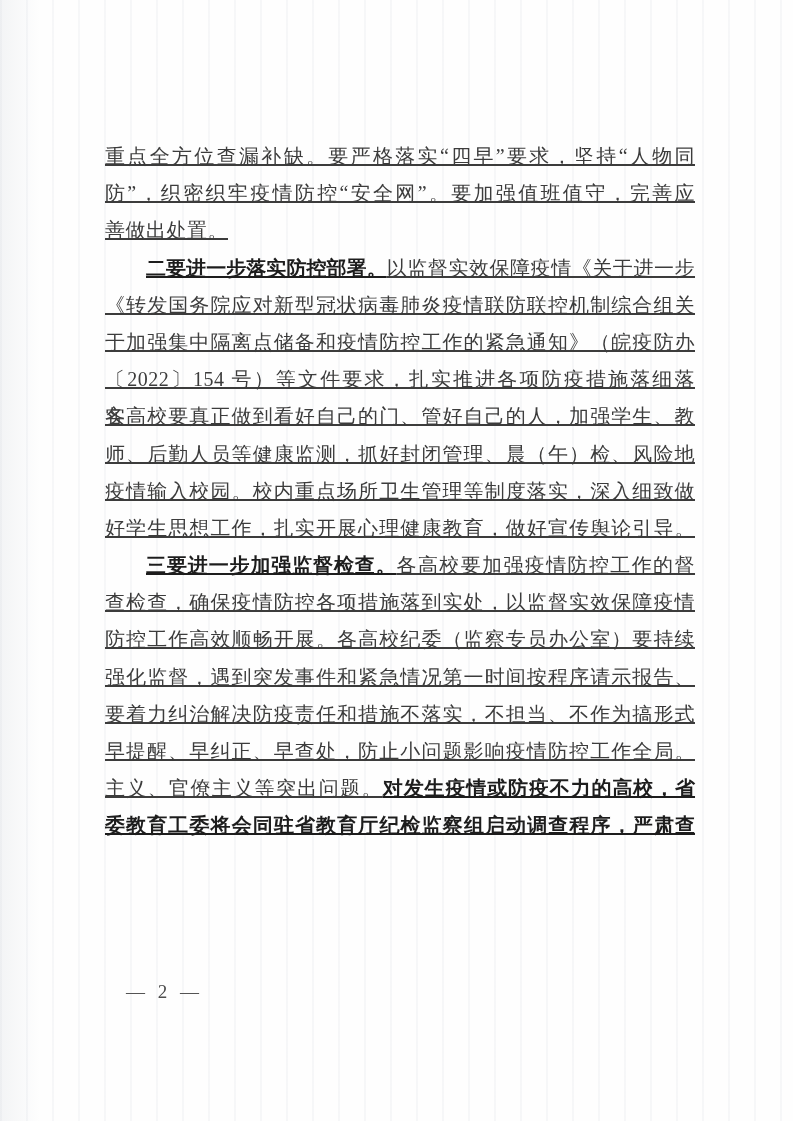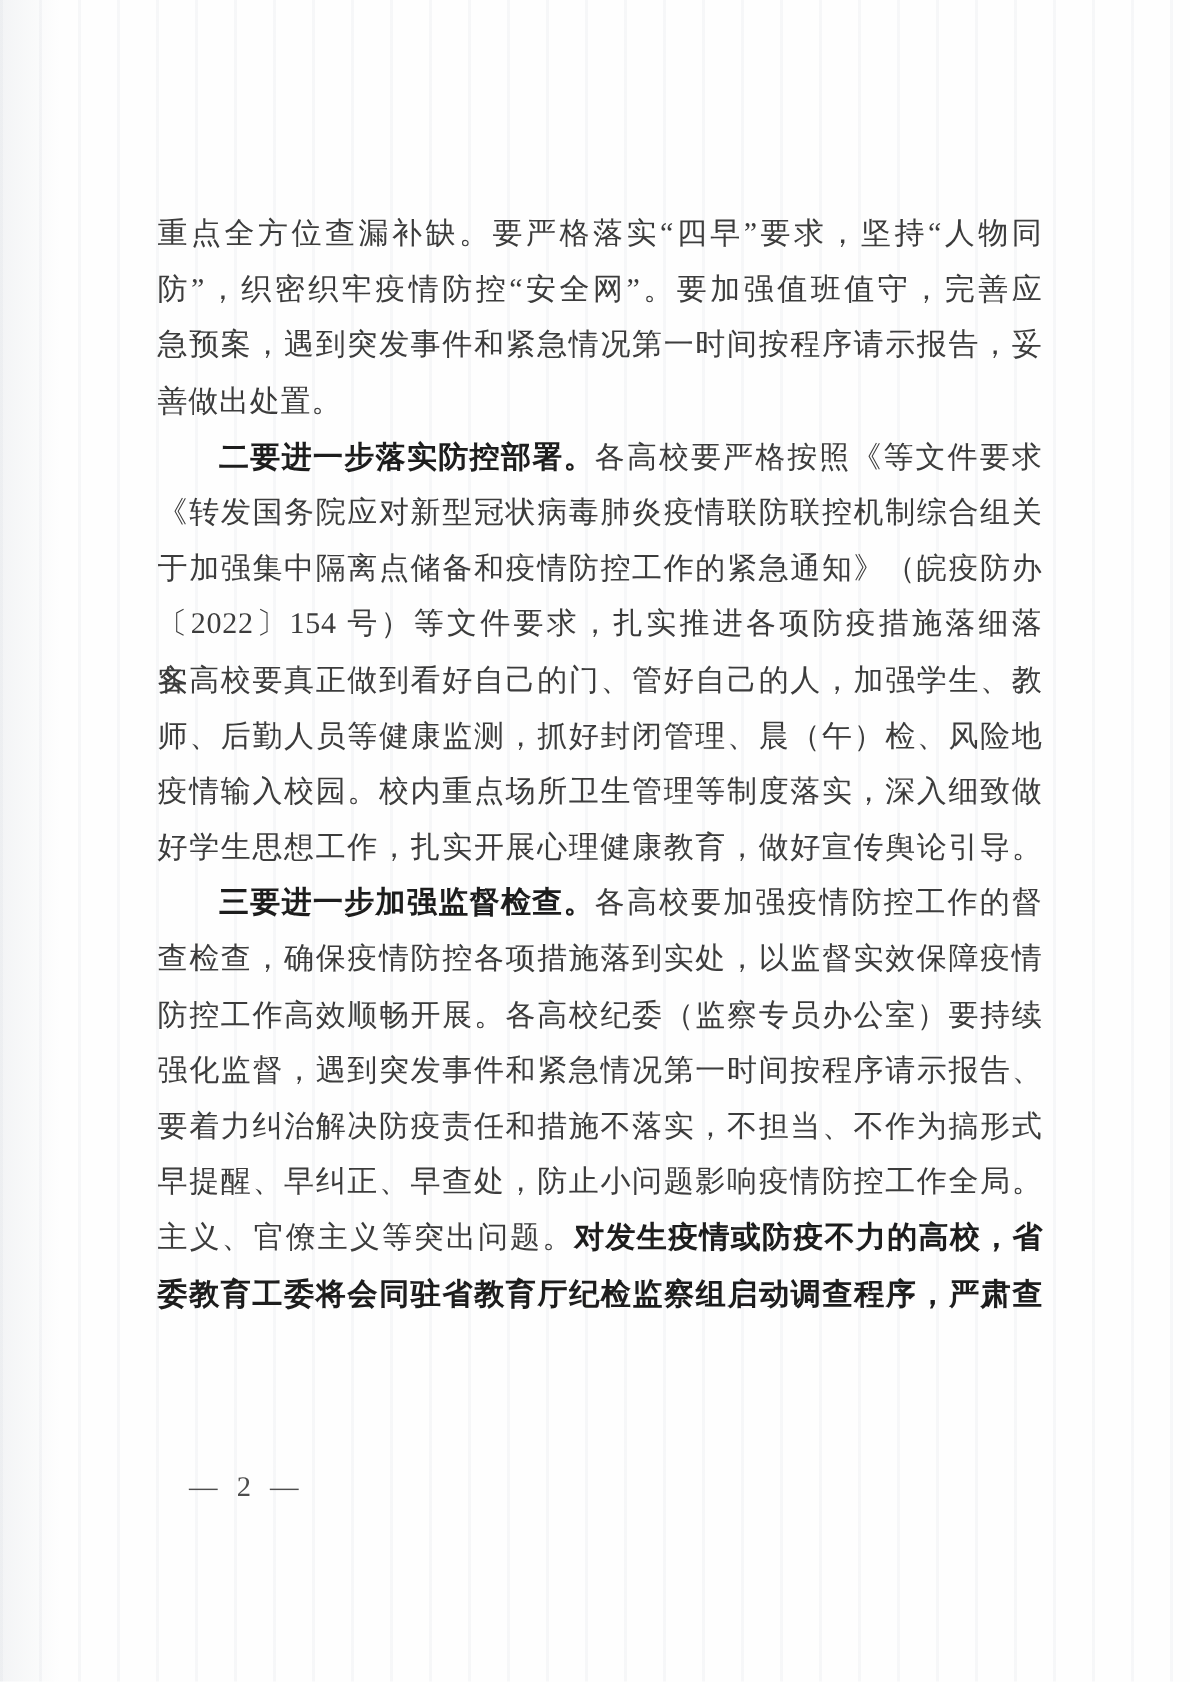--- a/index.html
+++ b/index.html
@@ -46,20 +46,21 @@
     height: 37.2px;
   }
   .line.flush-left {
     text-align-last: left;
   }
   .line.indent {
     text-indent: 41px;
   }
   .seg {
     font-weight: 400;
+    text-decoration: underline;
   }
   .seg.bold {
     font-weight: 700;
     font-family: "Liberation Sans", "DejaVu Sans", sans-serif;
     color: #1d1d1d;
     letter-spacing: 0;
   }
   .page-number {
     position: absolute;
     left: 126px;
@@ -71,25 +72,24 @@
   }
 </style>
 </head>
 <body>
 
 <div class="page">
   <div class="text-block" id="text-block">
       <div class="paragraph">
         <div class="line"><span class="seg">重点全方位查漏补缺。要严格落实“四早”要求，坚持“人物同</span></div>
         <div class="line"><span class="seg">防”，织密织牢疫情防控“安全网”。要加强值班值守，完善应</span></div>
-        <div class="line"><span class="seg">急预案，遇到突发事件和紧急情况第一时间按程序请示报告，妥</span></div>
         <div class="line flush-left"><span class="seg">善做出处置。</span></div>
       </div>
       <div class="paragraph">
-        <div class="line indent"><span class="seg bold">二要进一步落实防控部署。</span><span class="seg">各高校要严格按照《等文件要求</span></div>
+        <div class="line indent"><span class="seg bold">二要进一步落实防控部署。</span><span class="seg">以监督实效保障疫情《关于进一步</span></div>
         <div class="line"><span class="seg">《转发国务院应对新型冠状病毒肺炎疫情联防联控机制综合组关</span></div>
         <div class="line"><span class="seg">于加强集中隔离点储备和疫情防控工作的紧急通知》（皖疫防办</span></div>
         <div class="line"><span class="seg">〔2022〕154 号）等文件要求，扎实推进各项防疫措施落细落实。</span></div>
         <div class="line"><span class="seg">各高校要真正做到看好自己的门、管好自己的人，加强学生、教</span></div>
         <div class="line"><span class="seg">师、后勤人员等健康监测，抓好封闭管理、晨（午）检、风险地</span></div>
         <div class="line"><span class="seg">疫情输入校园。校内重点场所卫生管理等制度落实，深入细致做</span></div>
         <div class="line"><span class="seg">好学生思想工作，扎实开展心理健康教育，做好宣传舆论引导。</span></div>
       </div>
       <div class="paragraph">
         <div class="line indent"><span class="seg bold">三要进一步加强监督检查。</span><span class="seg">各高校要加强疫情防控工作的督</span></div>

